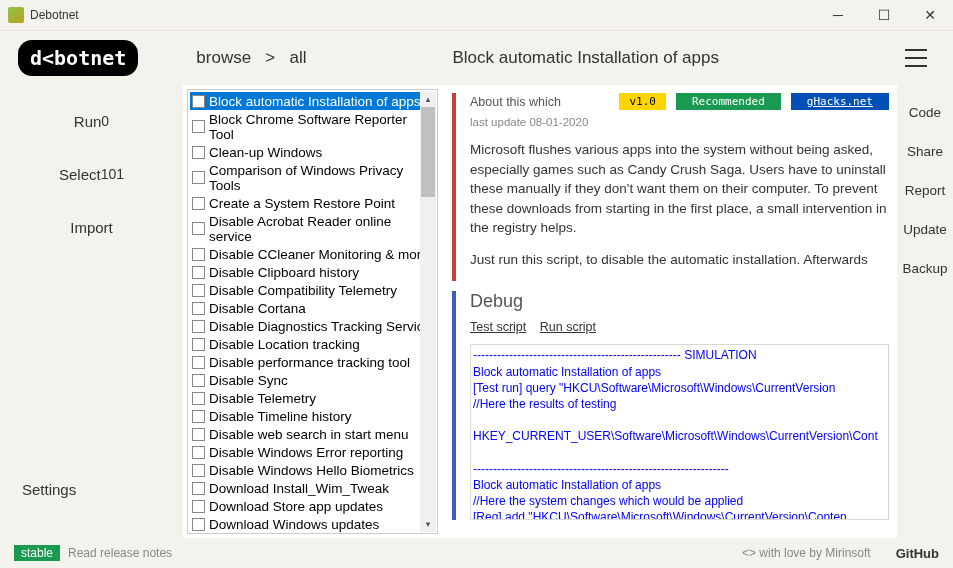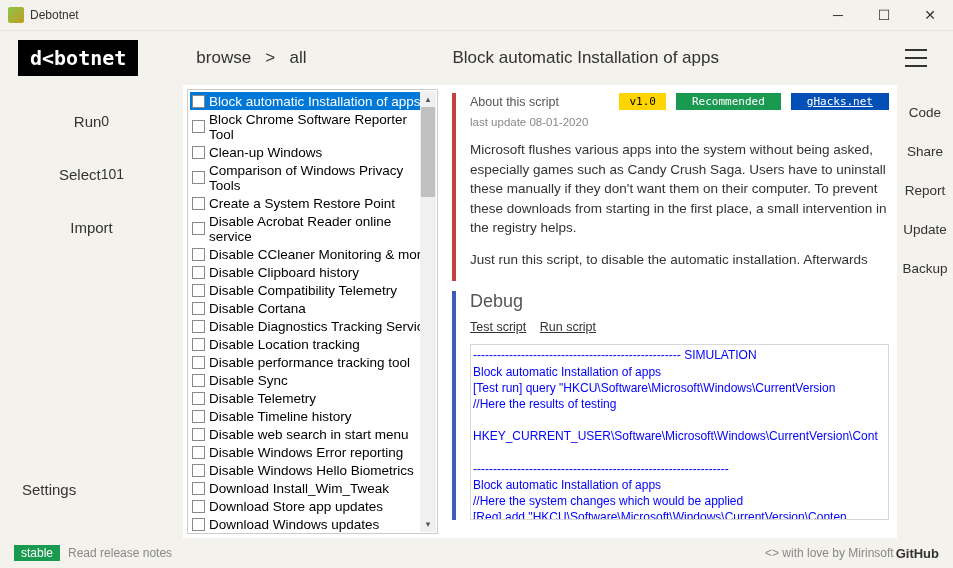--- a/index.html
+++ b/index.html
@@ -3,21 +3,21 @@
 <meta charset="utf-8">
 <style>
 * { margin: 0; padding: 0; box-sizing: border-box; font-family: 'Segoe UI', Tahoma, sans-serif; }
 body { width: 953px; height: 568px; background: #f4f2ec; overflow: hidden; display: flex; flex-direction: column; }
 .titlebar { height: 31px; background: #f4f2ec; display: flex; align-items: center; padding: 0 0 0 8px; border-bottom: 1px solid #e8e6df; }
 .titlebar-icon { width: 16px; height: 16px; background: linear-gradient(135deg, #8bc34a, #c0a020); border-radius: 2px; margin-right: 6px; }
 .titlebar-text { font-size: 12px; color: #333; flex: 1; }
 .winbtns { display: flex; }
 .winbtn { width: 46px; height: 31px; display: flex; align-items: center; justify-content: center; font-size: 14px; color: #333; cursor: pointer; }
 .header { height: 54px; display: flex; align-items: center; padding: 0 18px; }
-.logo { background: #000; color: #fff; padding: 6px 12px; font-size: 20px; font-weight: bold; font-family: 'Consolas', monospace; }
+.logo { background: #000; color: #fff; padding: 6px 12px; font-size: 20px; font-weight: bold; font-family: 'Consolas', monospace; border-radius: 14px; }
 .breadcrumb { margin-left: 58px; font-size: 17px; color: #333; }
 .header-title { flex: 1; text-align: center; font-size: 17px; color: #333; margin-left: -40px; }
 .hamburger { width: 22px; height: 18px; display: flex; flex-direction: column; justify-content: space-between; margin-right: 8px; cursor: pointer; }
 .hamburger span { height: 2px; background: #333; }
 .main { flex: 1; display: flex; overflow: hidden; }
 .sidebar-left { width: 183px; padding: 18px 22px; display: flex; flex-direction: column; }
 .nav-item { display: flex; justify-content: center; font-size: 15px; color: #333; padding: 10px 0 26px 0; cursor: pointer; }
 .nav-count { font-size: 14px; color: #333; }
 .settings-item { margin-top: auto; font-size: 15px; color: #333; padding-bottom: 22px; cursor: pointer; }
 .content { flex: 1; background: #fff; display: flex; overflow: hidden; }
@@ -42,21 +42,21 @@
 .desc { font-size: 13.5px; color: #333; line-height: 1.45; margin-bottom: 12px; }
 .debug-title { font-size: 18px; color: #555; margin-bottom: 8px; }
 .debug-links { font-size: 12.5px; margin-bottom: 10px; }
 .debug-links a { color: #333; text-decoration: underline; margin-right: 10px; cursor: pointer; }
 .console { font-family: 'Consolas', monospace; font-size: 12px; color: #0000ff; white-space: pre; border: 1px solid #d8d8d8; padding: 2px; overflow: hidden; line-height: 1.35; position: relative; }
 .sidebar-right { width: 56px; padding: 20px 0; display: flex; flex-direction: column; align-items: center; gap: 24px; }
 .right-item { font-size: 13.5px; color: #333; cursor: pointer; }
 .footer { height: 30px; display: flex; align-items: center; padding: 0 14px; font-size: 12px; color: #888; }
 .stable { background: #1a9950; color: #fff; padding: 1px 7px; font-size: 12px; margin-right: 8px; }
 .release-notes { color: #888; text-decoration: none; }
-.footer-right { margin-left: auto; display: flex; align-items: center; gap: 2px; }
+.footer-right { margin-left: auto; display: flex; align-items: center; gap: 25px; }
 .github { color: #333; font-weight: 600; font-size: 13px; }
 </style>
 </head>
 <body>
 
 <div class="titlebar">
   <div class="titlebar-icon"></div>
   <div class="titlebar-text">Debotnet</div>
   <div class="winbtns">
     <div class="winbtn">─</div>
@@ -191,21 +191,21 @@
       <div class="scrollbar">
         <div class="scrollarrow" style="top:0">▴</div>
         <div class="scrollthumb"></div>
         <div class="scrollarrow" style="bottom:0">▾</div>
       </div>
     </div>
 
     <div class="details">
       <div class="section">
         <div class="about-row">
-          <span class="about-title">About this script</span>
+          <span class="about-title">About this which</span>
           <span class="badge version">v1.0</span>
           <span class="badge rec">Recommended</span>
           <span class="badge link">gHacks.net</span>
         </div>
         <div class="update-text">last update 08-01-2020</div>
         <div class="desc">Microsoft flushes various apps into the system without being asked, especially games such as Candy Crush Saga. Users have to uninstall these manually if they don't want them on their computer. To prevent these downloads from starting in the first place, a small intervention in the registry helps.</div>
         <div class="desc">Just run this script, to disable the automatic installation. Afterwards</div>
       </div>
 
       <div class="section debug">

